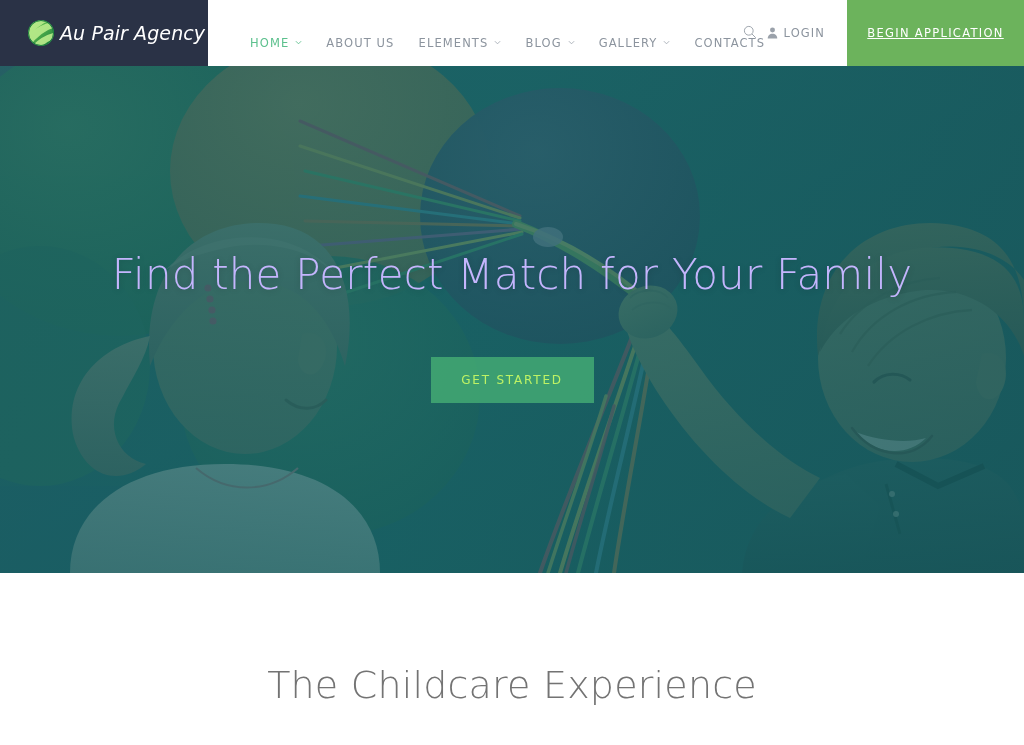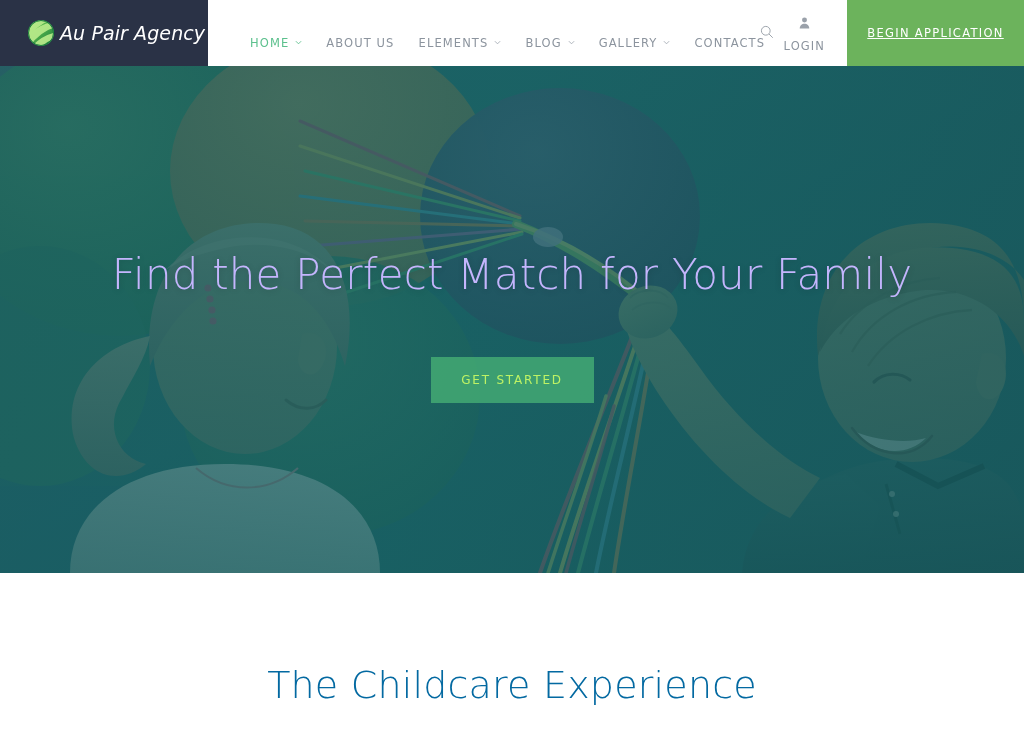--- a/index.html
+++ b/index.html
@@ -95,21 +95,20 @@
     display:flex; align-items:center; justify-content:center;
     cursor:pointer;
     margin-right:4px;
   }
   .login-btn {
     display:flex;
     align-items:center;
     gap:6px;
     margin-right:22px;
     cursor:pointer;
-    flex-direction:column;
   }
   .login-label {
     font-size:11.5px;
     letter-spacing:1.1px;
     color:#8c949e;
     text-transform:uppercase;
     font-family:"DejaVu Sans", sans-serif;
   }
   .apply-btn {
     width:177px;
@@ -191,21 +190,21 @@
     height:172px;
     background:#ffffff;
     display:flex;
     align-items:flex-start;
     justify-content:center;
     padding-top:90px;
   }
   .section-title {
     font-size:38px;
     font-weight:300;
-    color:#0369a1;
+    color:#737373;
     letter-spacing:.2px;
     text-align:center;
     font-family:"DejaVu Sans", sans-serif;
   }
 </style>
 </head>
 <body>
 
 <div class="header">
 

